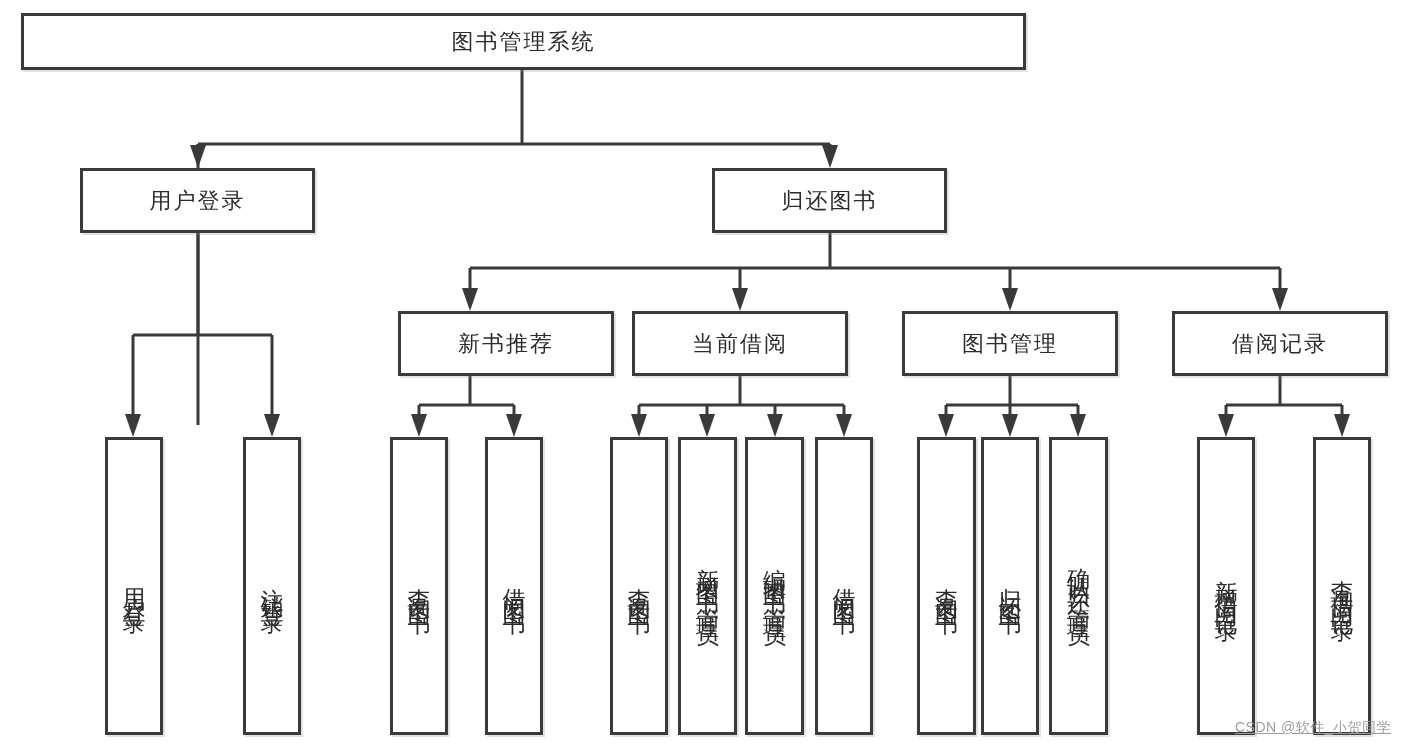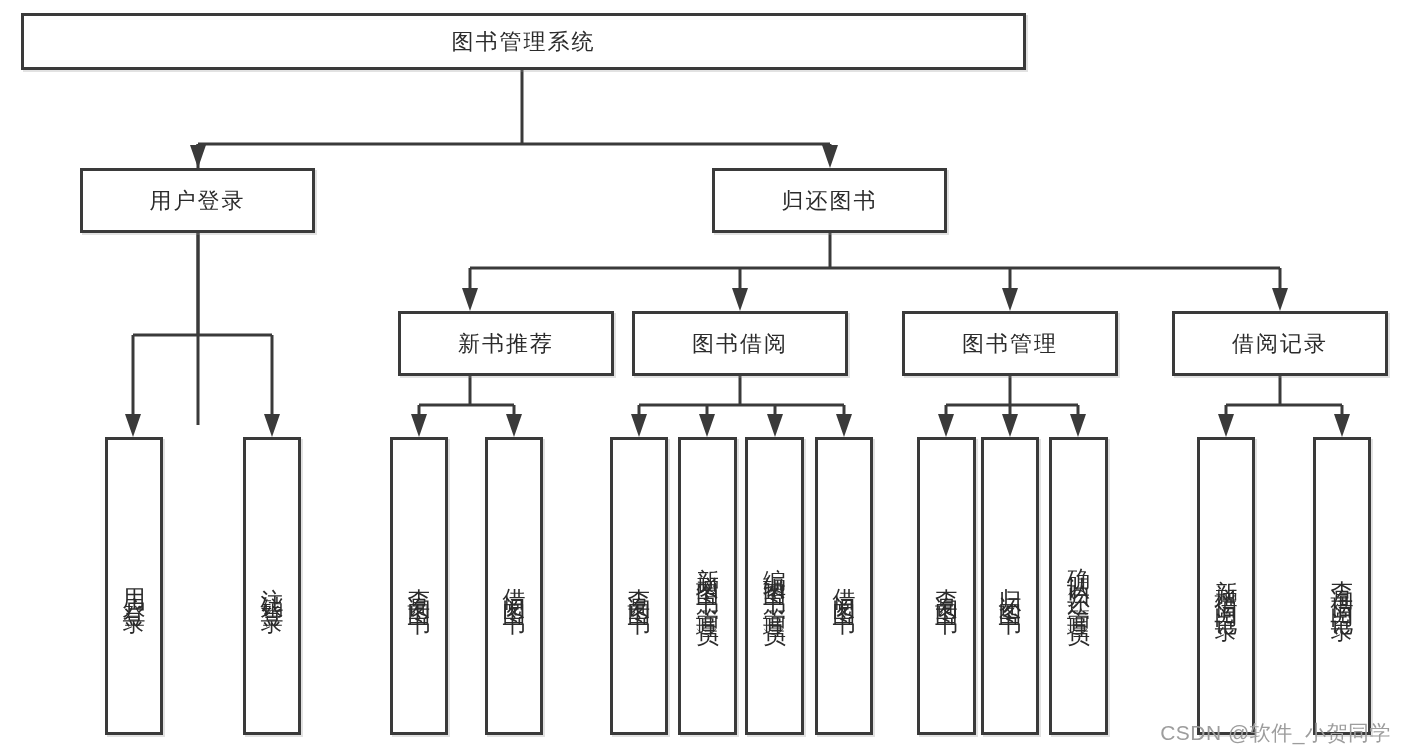--- a/index.html
+++ b/index.html
@@ -24,25 +24,26 @@
   .v-box .vtext{
     writing-mode:vertical-rl;
     font-size:23px;
     letter-spacing:8px;
     line-height:1;
     white-space:nowrap;
   }
   #watermark{
     position:absolute;
     right:14px;top:719px;
-    font-size:21px;
+    font-size:14px;
     color:#9d9d9d;
     letter-spacing:0.5px;
     z-index:10;
     white-space:nowrap;
+    text-decoration:underline;
   }
 </style>
 </head>
 <body>
 
 <div id="canvas">
 
   <svg id="edges" viewBox="0 0 1405 747" xmlns="http://www.w3.org/2000/svg">
     <g stroke="#3a3a3a" stroke-width="3" fill="none">
 
@@ -118,21 +119,21 @@
     <span>用户登录</span>
   </div>
   <div class="box h-box" style="left:712px;top:168px;width:235px;height:65px;">
     <span>归还图书</span>
   </div>
 
   <div class="box h-box" style="left:362px;top:311px;width:216px;height:65px;margin-left:36px;">
     <span>新书推荐</span>
   </div>
   <div class="box h-box" style="left:632px;top:311px;width:216px;height:65px;">
-    <span>图书借阅</span>
+    <span>当前借阅</span>
   </div>
   <div class="box h-box" style="left:902px;top:311px;width:216px;height:65px;">
     <span>图书管理</span>
   </div>
   <div class="box h-box" style="left:1172px;top:311px;width:216px;height:65px;">
     <span>借阅记录</span>
   </div>
 
   <div class="box v-box" style="left:105px;top:437px;width:58px;height:298px;">
     <span class="vtext">用户登录</span>

